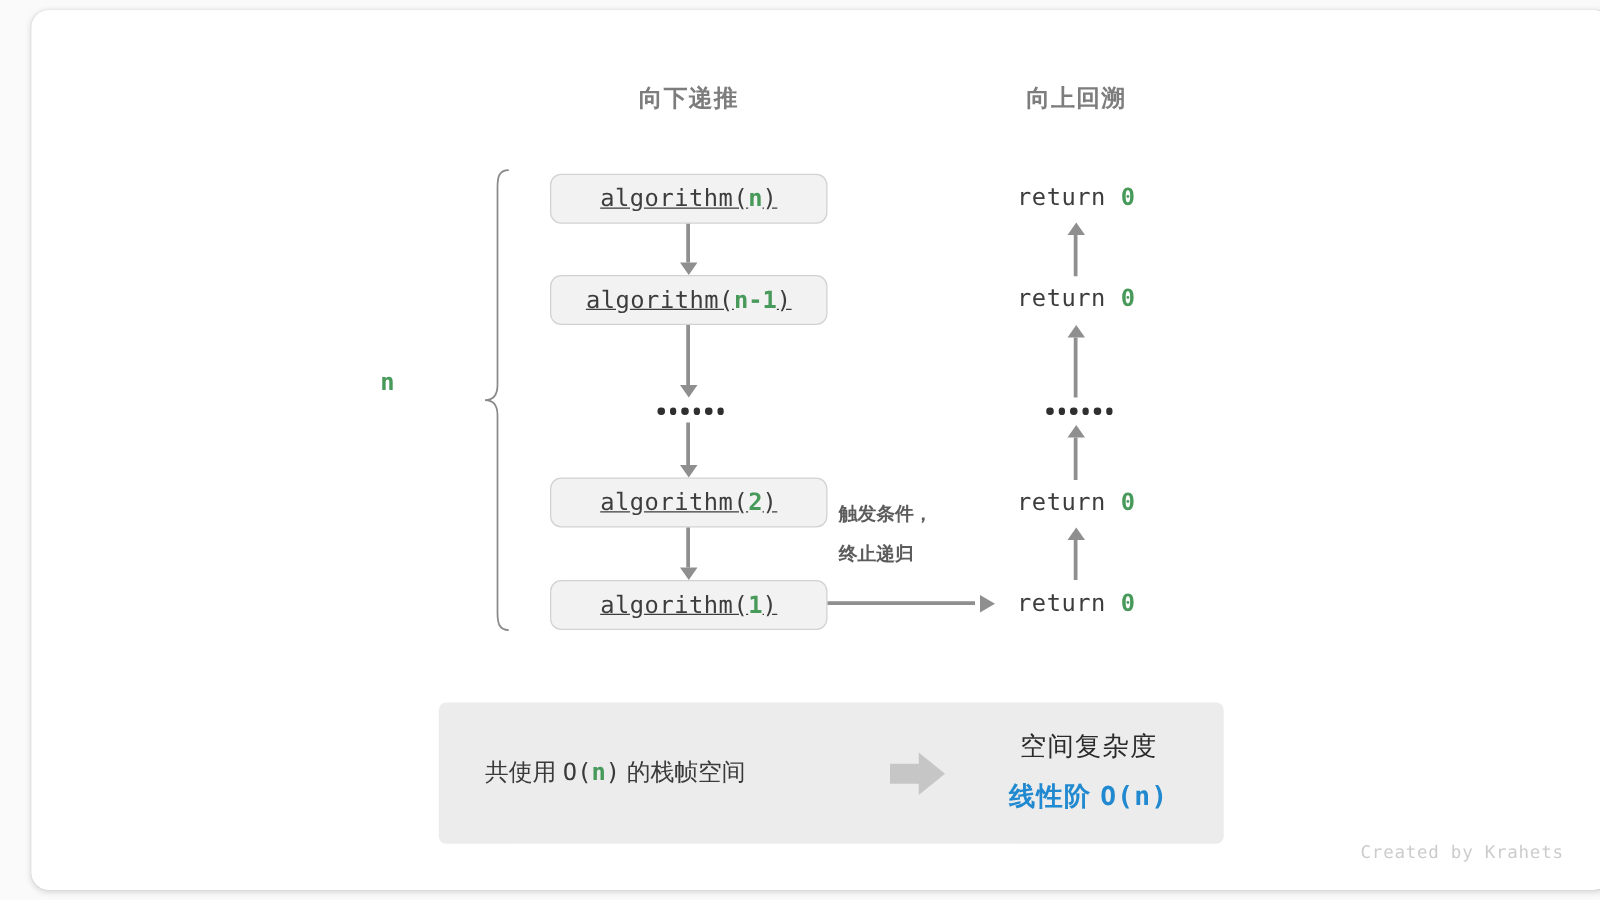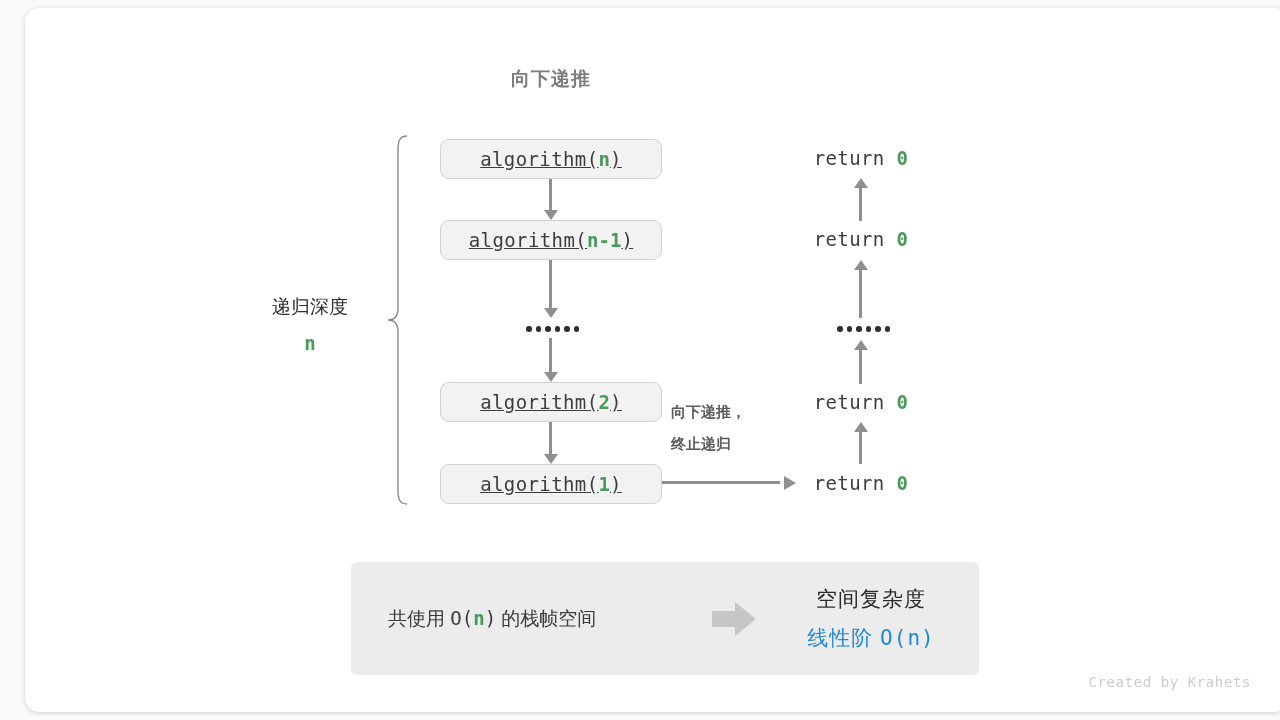--- a/index.html
+++ b/index.html
@@ -235,21 +235,21 @@
     padding-right: 14px;
   }
   #summary-right .title {
     font-size: 21px;
     font-weight: normal;
     color: #2b2b2b;
     letter-spacing: 1px;
   }
   #summary-right .value {
     font-size: 21px;
-    font-weight: normal;
+    font-weight: bold;
     color: #2089d0;
     letter-spacing: 1px;
   }
 
   
   #watermark {
     position: absolute;
     right: 38px;
     bottom: 22px;
     font-size: 14px;
@@ -259,28 +259,28 @@
     text-align: center;
   }
 </style>
 </head>
 <body>
 
 <div id="canvas">
   <div id="card">
 
     <div class="col-head" id="head-down">向下递推</div>
+    <div class="col-head" id="head-up">向上回溯</div>
 
     <svg id="brace" width="26" height="372" viewBox="0 0 26 372">
       <path d="M22 2 C14 2 13 8 13 16 L13 174 C13 182 10 186 3 186
                C10 186 13 190 13 198 L13 356 C13 364 14 370 22 370" fill="none" stroke="#8a8a8a" stroke-width="1.4"></path>
     </svg>
 
     <div id="depth-label">
-      <div>递归深度</div>
       <div class="mono green num">n</div>
     </div>
 
     <div class="call-box mono" style="top:131px">
       <span class="lbl">algorithm(</span>
         <span class="green">n</span>
         <span class="lbl">)</span>
     </div>
 
     <div class="call-box mono" style="top:212px">
@@ -364,21 +364,21 @@
     <div class="dots" style="left:812px; top:318px">
       <i></i>
         <i></i>
         <i></i>
         <i></i>
         <i></i>
         <i></i>
     </div>
 
     <div id="trigger-note">
-      <div>向下递推，</div>
+      <div>触发条件，</div>
       <div>终止递归</div>
     </div>
 
     <div id="term-arrow">
       <div class="stem"></div>
       <div class="head"></div>
     </div>
 
     <div id="summary">
 

